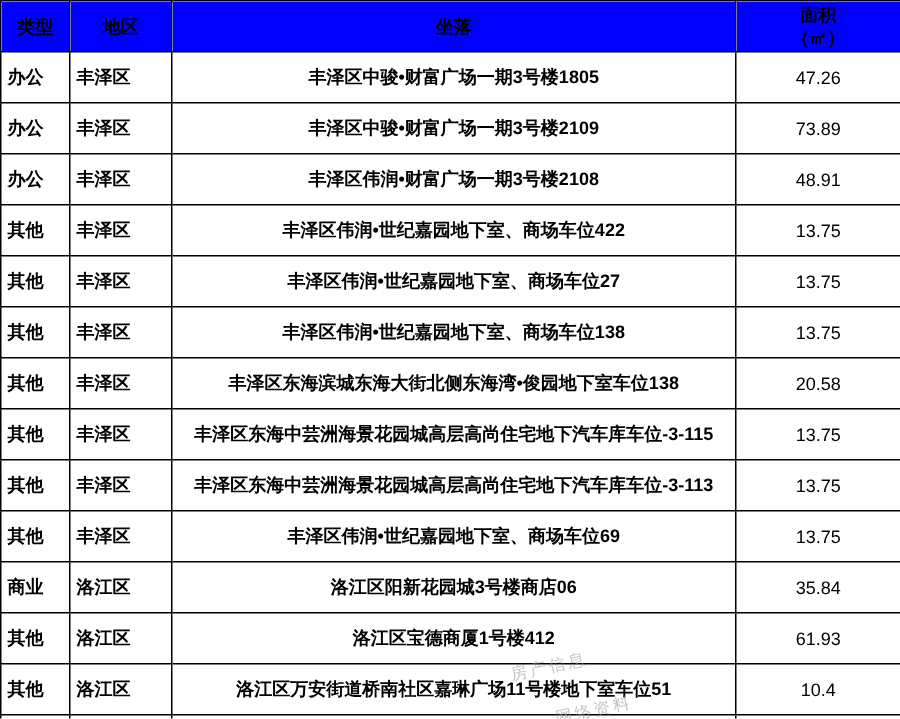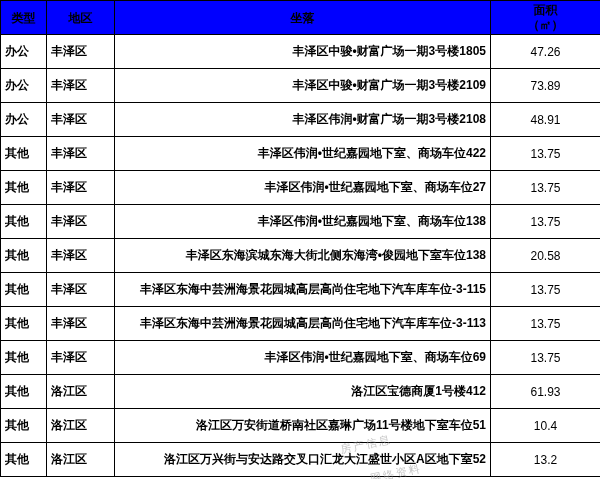--- a/index.html
+++ b/index.html
@@ -50,21 +50,21 @@
   }
   td.c-type {
     text-align: left;
     font-size: 12px;
   }
   td.c-area {
     text-align: left;
     font-size: 12px;
   }
   td.c-loc {
-    text-align: right;
+    text-align: center;
     font-size: 12px;
     letter-spacing: 0px;
   }
   td.c-size {
     text-align: center;
     font-weight: normal;
     font-size: 12px;
     padding-right: 18px;
   }
   .hdr-area-inner {
@@ -155,20 +155,26 @@
           <td class="c-loc">丰泽区东海中芸洲海景花园城高层高尚住宅地下汽车库车位-3-113</td>
           <td class="c-size">13.75</td>
         </tr>
         <tr>
           <td class="c-type">其他</td>
           <td class="c-area">丰泽区</td>
           <td class="c-loc">丰泽区伟润•世纪嘉园地下室、商场车位69</td>
           <td class="c-size">13.75</td>
         </tr>
         <tr>
+          <td class="c-type">商业</td>
+          <td class="c-area">洛江区</td>
+          <td class="c-loc">洛江区阳新花园城3号楼商店06</td>
+          <td class="c-size">35.84</td>
+        </tr>
+        <tr>
           <td class="c-type">其他</td>
           <td class="c-area">洛江区</td>
           <td class="c-loc">洛江区宝德商厦1号楼412</td>
           <td class="c-size">61.93</td>
         </tr>
         <tr>
           <td class="c-type">其他</td>
           <td class="c-area">洛江区</td>
           <td class="c-loc">洛江区万安街道桥南社区嘉琳广场11号楼地下室车位51</td>
           <td class="c-size">10.4</td>

